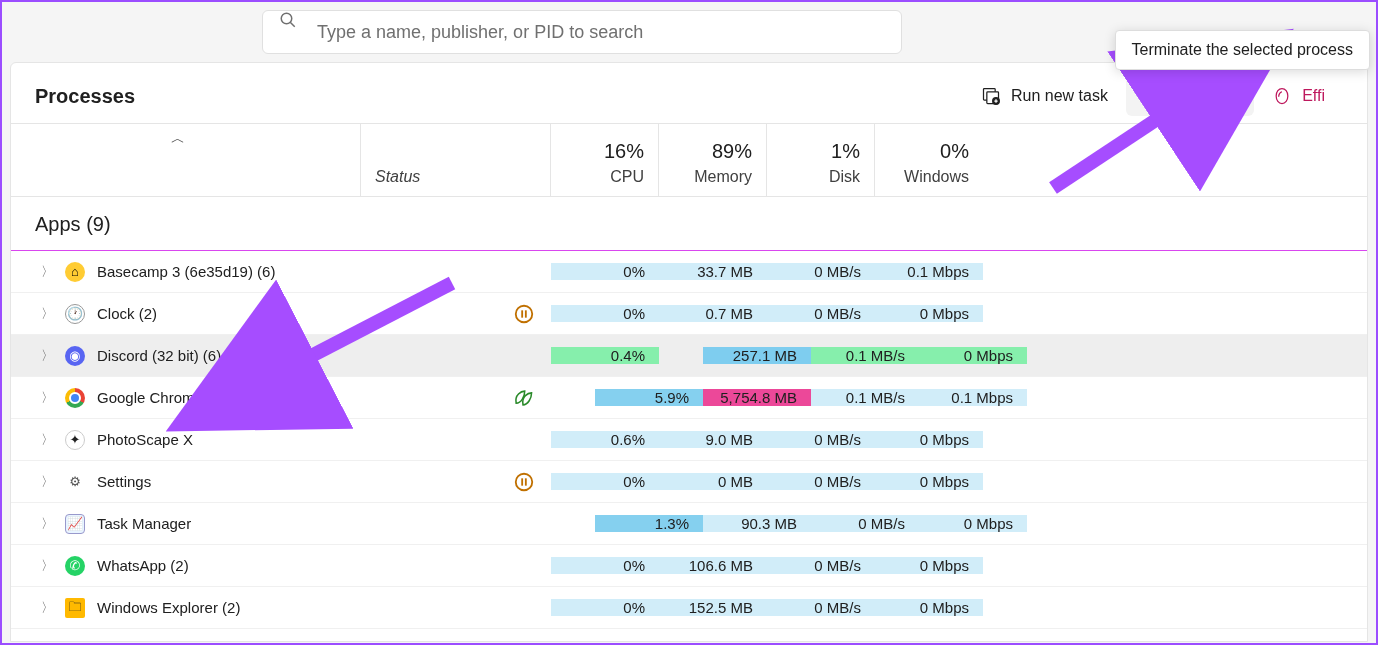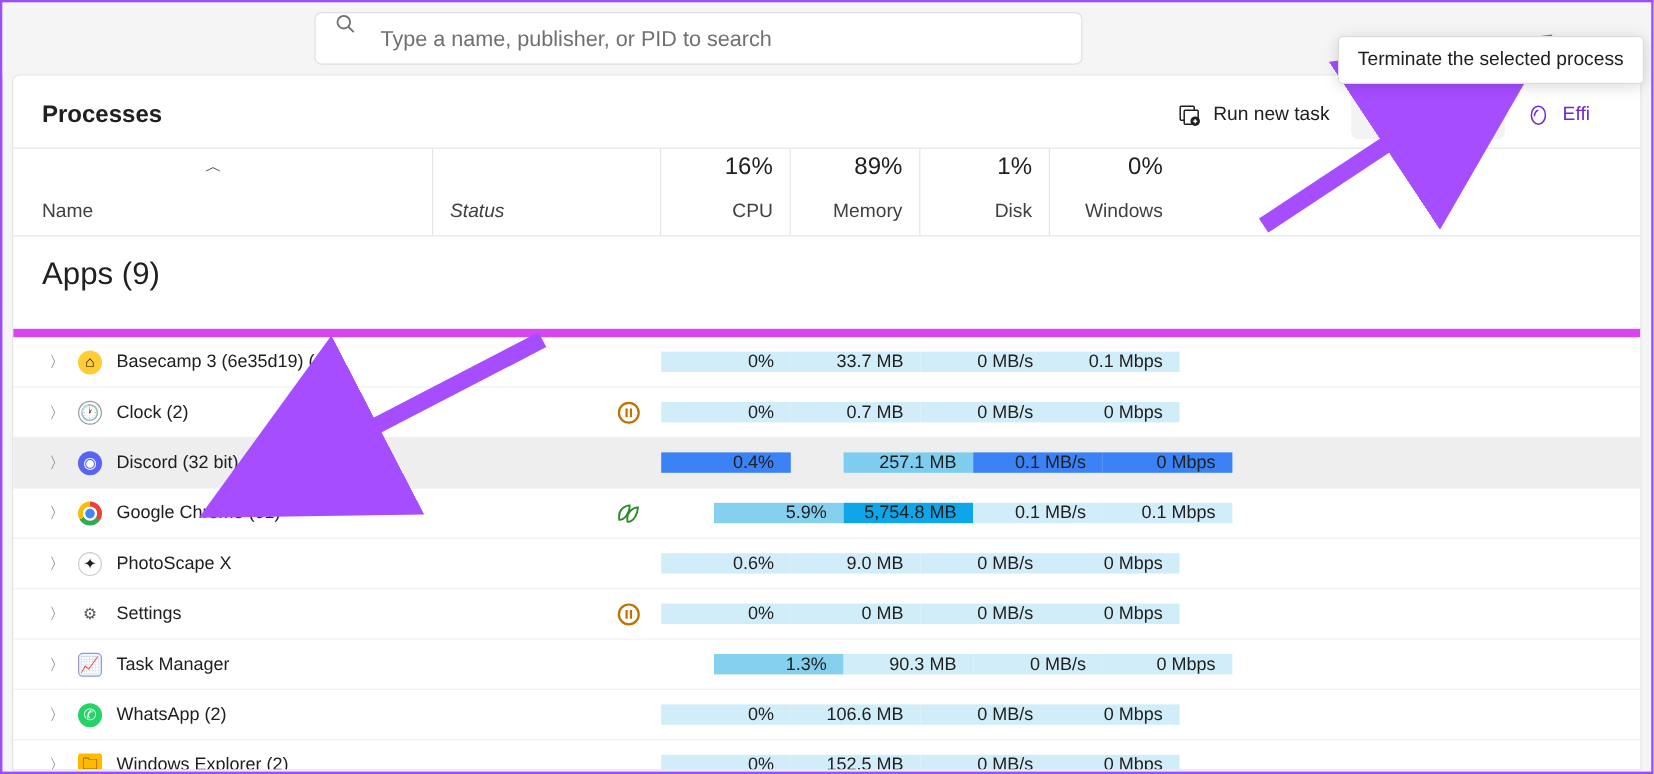--- a/index.html
+++ b/index.html
@@ -56,21 +56,21 @@
   .panel-title { font-size: 20px; font-weight: 600; }
   .actions { display: flex; align-items: center; gap: 0; }
   .action-btn {
     display: flex; align-items: center; gap: 10px;
     padding: 10px 18px;
     border-radius: 6px;
     cursor: pointer;
     font-size: 16px;
   }
   .action-btn.highlight { background: #f3f3f3; }
-  .action-btn.disabled { color: #6d28d9; }
+  .action-btn.disabled { color: #be185d; }
   .action-btn svg { width: 20px; height: 20px; }
   .tooltip {
     position: absolute;
     right: 6px; top: 28px;
     background: #fff;
     border: 1px solid #ddd;
     border-radius: 4px;
     box-shadow: 0 2px 12px rgba(0,0,0,0.15);
     padding: 10px 16px;
     font-size: 16px;
@@ -80,45 +80,45 @@
     display: flex;
     border-top: 1px solid #e5e5e5;
     border-bottom: 1px solid #e5e5e5;
     height: 74px;
     align-items: stretch;
   }
   .col { display: flex; flex-direction: column; justify-content: flex-end; padding: 0 14px 10px 0; text-align: right; }
   .col-name { width: 350px; border-right: 1px solid #e5e5e5; text-align: left; justify-content: flex-end; padding: 0 0 10px 24px; position: relative; }
   .col-status { width: 190px; border-right: 1px solid #e5e5e5; text-align: left; justify-content: flex-end; padding: 0 0 10px 14px; font-style: italic; }
   .col-metric { width: 108px; border-right: 1px solid #e5e5e5; }
-  .col-head-pct { font-size: 20px; font-weight: 400; margin-bottom: 17px; }
+  .col-head-pct { font-size: 20px; font-weight: 400; margin-bottom: 5px; }
   .col-head-lbl { font-size: 16px; color: #404040; }
   .sort-arrow { position: absolute; left: 160px; top: 6px; font-size: 14px; color: #555; }
   .group-row {
-    padding: 16px 0 30px 24px;
-    font-size: 26px;
+    padding: 16px 0 14px 24px;
+    font-size: 20px;
     font-weight: 400;
-    border-bottom: 7px solid #d946ef;
+    border-bottom: 1px solid #d946ef;
   }
   .process-row {
     display: flex;
     align-items: center;
     height: 42px;
     border-bottom: 1px solid #f0f0f0;
   }
   .process-row.selected { background: #eeeeee; }
   .cell-name { width: 350px; display: flex; align-items: center; gap: 12px; padding-left: 30px; }
   .cell-status { width: 190px; display: flex; align-items: center; justify-content: flex-end; padding-right: 16px; }
   .cell-metric { width: 108px; text-align: right; padding-right: 14px; font-size: 15px; }
   .chevron { width: 12px; color: #666; flex-shrink: 0; font-size: 13px; }
   .app-icon { width: 20px; height: 20px; flex-shrink: 0; display:flex; align-items:center; justify-content:center; border-radius: 4px; font-size: 13px; }
   .heat1 { background: #d1edf9; }
   .heat3 { background: #85d0ef; margin-left: 44px; }
-  .heat4 { background: #0ea5e9; }
-  .process-row.selected .heat1 { background: #3b82f6; }
+  .heat4 { background: #ec4899; }
+  .process-row.selected .heat1 { background: #86efac; }
   .process-row.selected .heat3 { background: #7ecdef; }
   .arrow {
     position: absolute;
     pointer-events: none;
     z-index: 40;
   }
   .arrow svg { overflow: visible; }
 </style>
 </head>
 <body>
@@ -161,21 +161,20 @@
             <path d="M12 7 C10 7 8 10 8 13"></path>
           </svg>
         <span>Effi</span>
       </div>
     </div>
   </div>
 
   <div class="table-head">
     <div class="col col-name">
       <span class="sort-arrow">︿</span>
-      <span class="col-head-lbl">Name</span>
     </div>
     <div class="col col-status">
       <span class="col-head-lbl">Status</span>
     </div>
     <div class="col col-metric">
       <span class="col-head-pct">16%</span>
       <span class="col-head-lbl">CPU</span>
     </div>
     <div class="col col-metric">
       <span class="col-head-pct">89%</span>

